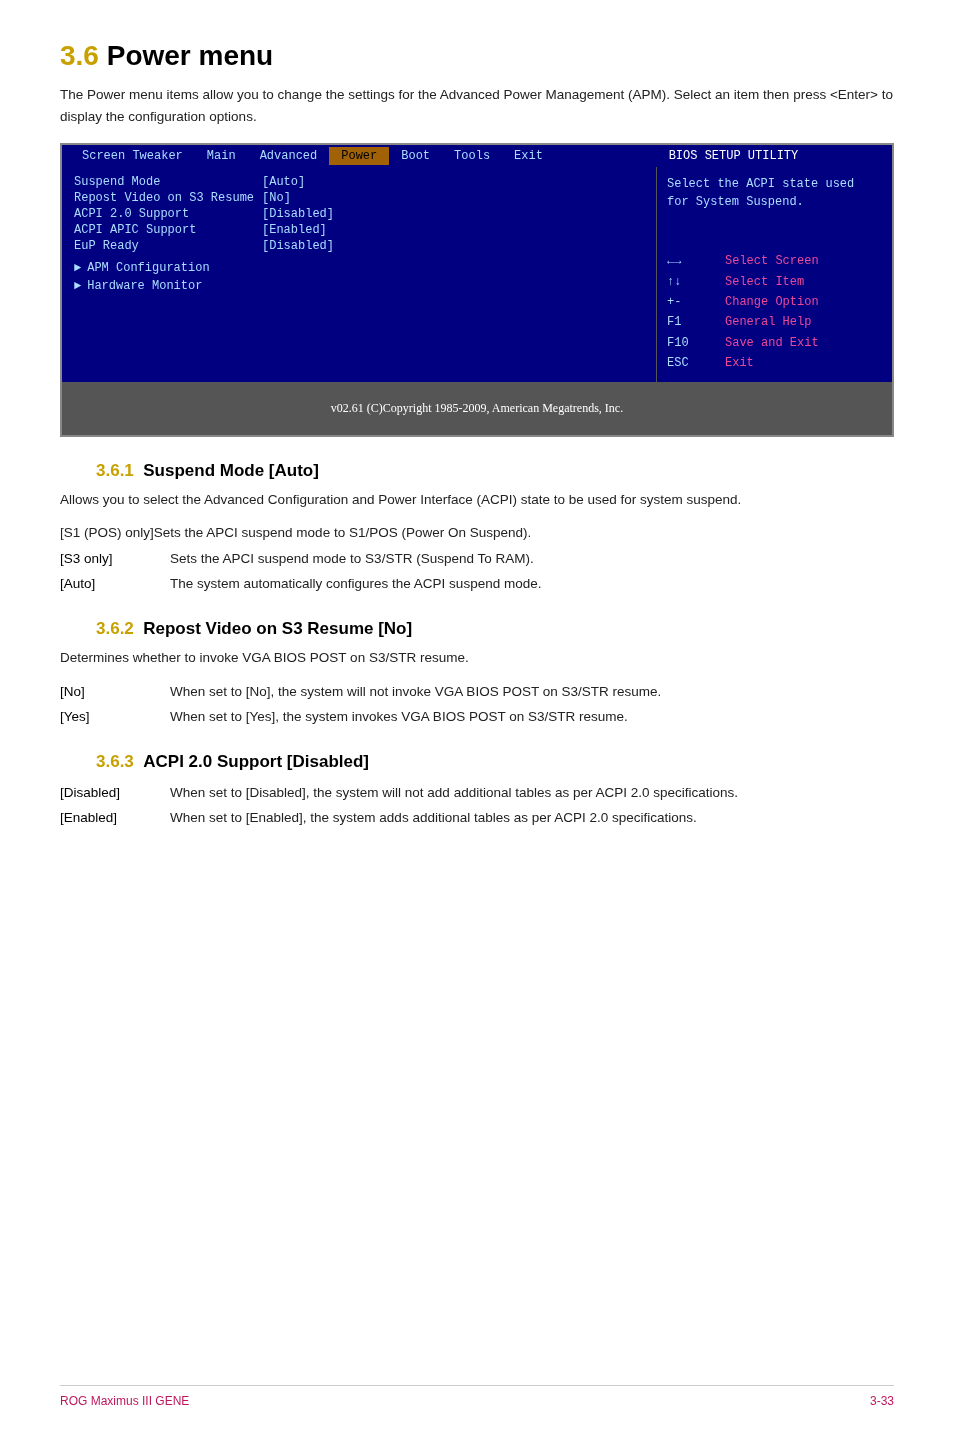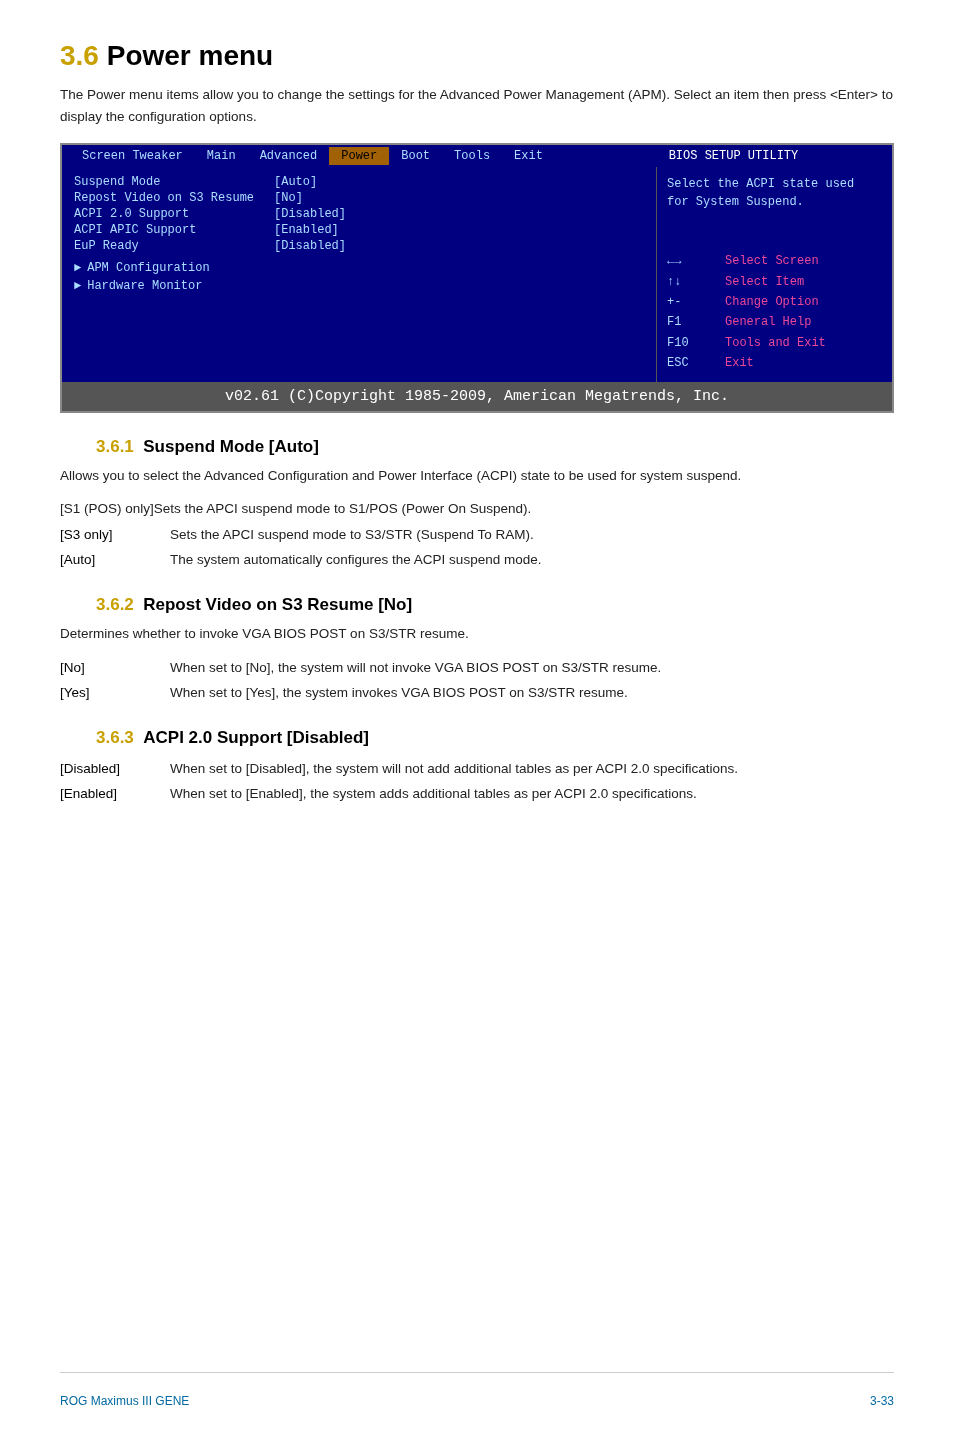--- a/index.html
+++ b/index.html
@@ -64,21 +64,21 @@
     }
     .bios-left {
       flex: 1;
       padding: 8px 12px;
       color: #adf;
       font-family: 'Courier New', monospace;
       font-size: 12px;
     }
     .bios-left .menu-item {
       display: flex;
-      gap: 20px;
+      gap: 8px;
       margin-bottom: 2px;
     }
     .bios-left .menu-item .label {
       min-width: 180px;
       color: #adf;
     }
     .bios-left .menu-item .value {
       color: #adf;
     }
     .bios-left .submenu-item {
@@ -117,23 +117,23 @@
       color: #adf;
     }
     .bios-right .key-help .key-desc {
       color: #ec4899;
       margin-left: 20px;
     }
     .bios-footer {
       background: #555;
       color: #fff;
       text-align: center;
-      padding: 6px;
-      font-family: Liberation Mono, monospace;
-      font-size: 15px;
+      padding: 19px;
+      font-family: Liberation Serif, serif;
+      font-size: 12px;
     }
 
     
     .sub-section {
       margin-top: 22px;
       margin-bottom: 8px;
       margin-left: 36px;
     }
     .sub-section-title {
       font-size: 17px;
@@ -172,23 +172,23 @@
     
     .page-footer {
       position: fixed;
       bottom: 30px;
       left: 60px;
       right: 60px;
       display: flex;
       justify-content: space-between;
       align-items: center;
       border-top: 1px solid #ccc;
-      padding-top: 21px;
-      font-size: 12px;
-      color: #0369a1;
+      padding-top: 8px;
+      font-size: 12px;
+      color: #be185d;
     }
   </style>
 </head>
 <body>
 
 <h1 class="section-title">
   <span class="number">3.6</span>&nbsp;<span>Power menu</span>
 </h1>
 
 <p class="intro-text">The Power menu items allow you to change the settings for the Advanced Power Management (APM). Select an item then press &lt;Enter&gt; to display the configuration options.</p>
@@ -258,21 +258,21 @@
           <div class="key-row">
             <span class="key">+-</span>
             <span class="key-desc">Change Option</span>
           </div>
           <div class="key-row">
             <span class="key">F1</span>
             <span class="key-desc">General Help</span>
           </div>
           <div class="key-row">
             <span class="key">F10</span>
-            <span class="key-desc">Tools and Exit</span>
+            <span class="key-desc">Save and Exit</span>
           </div>
           <div class="key-row">
             <span class="key">ESC</span>
             <span class="key-desc">Exit</span>
           </div>
         </div>
       </div>
     </div>
   </div>
 

